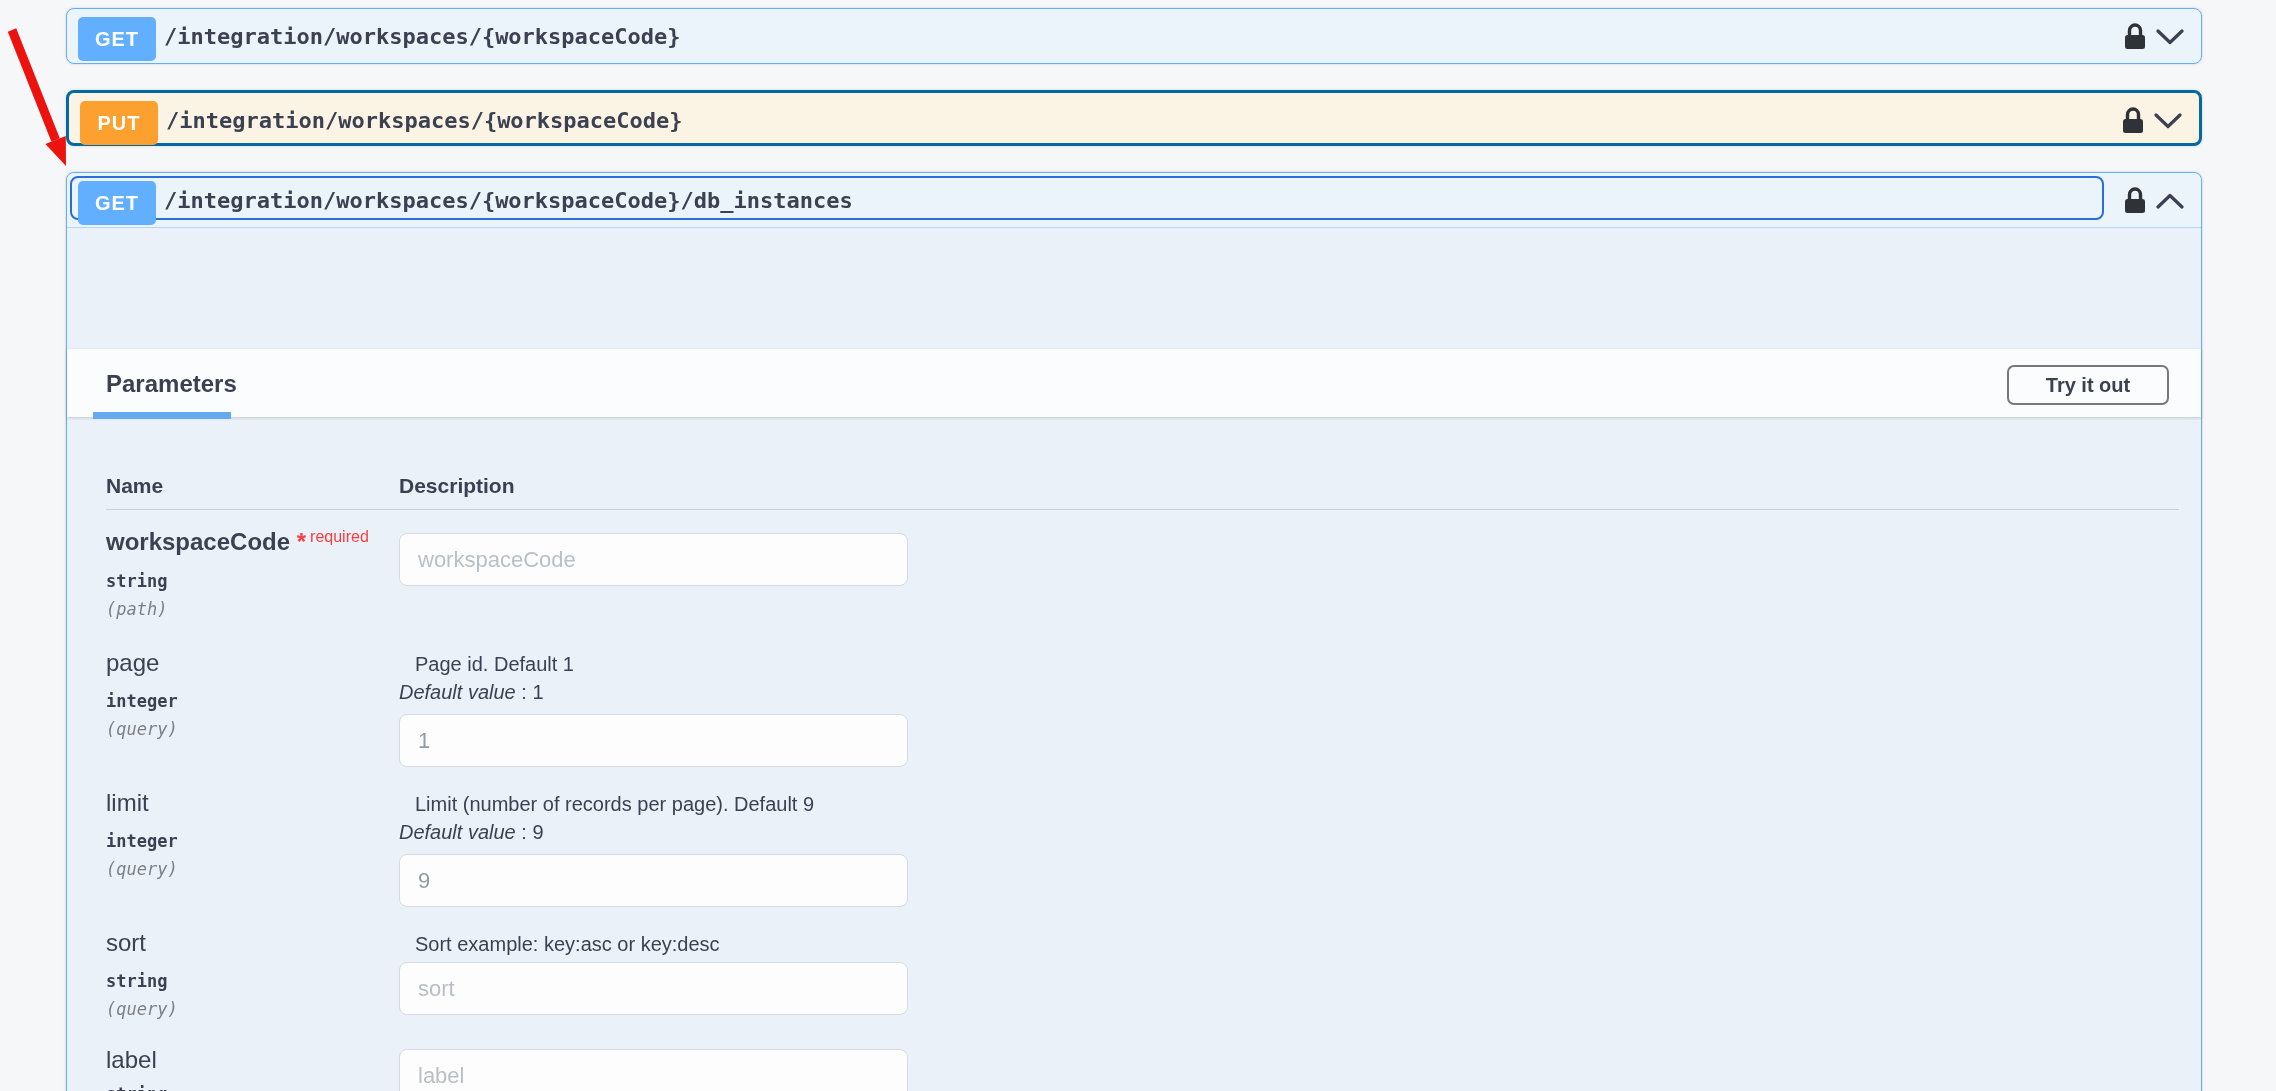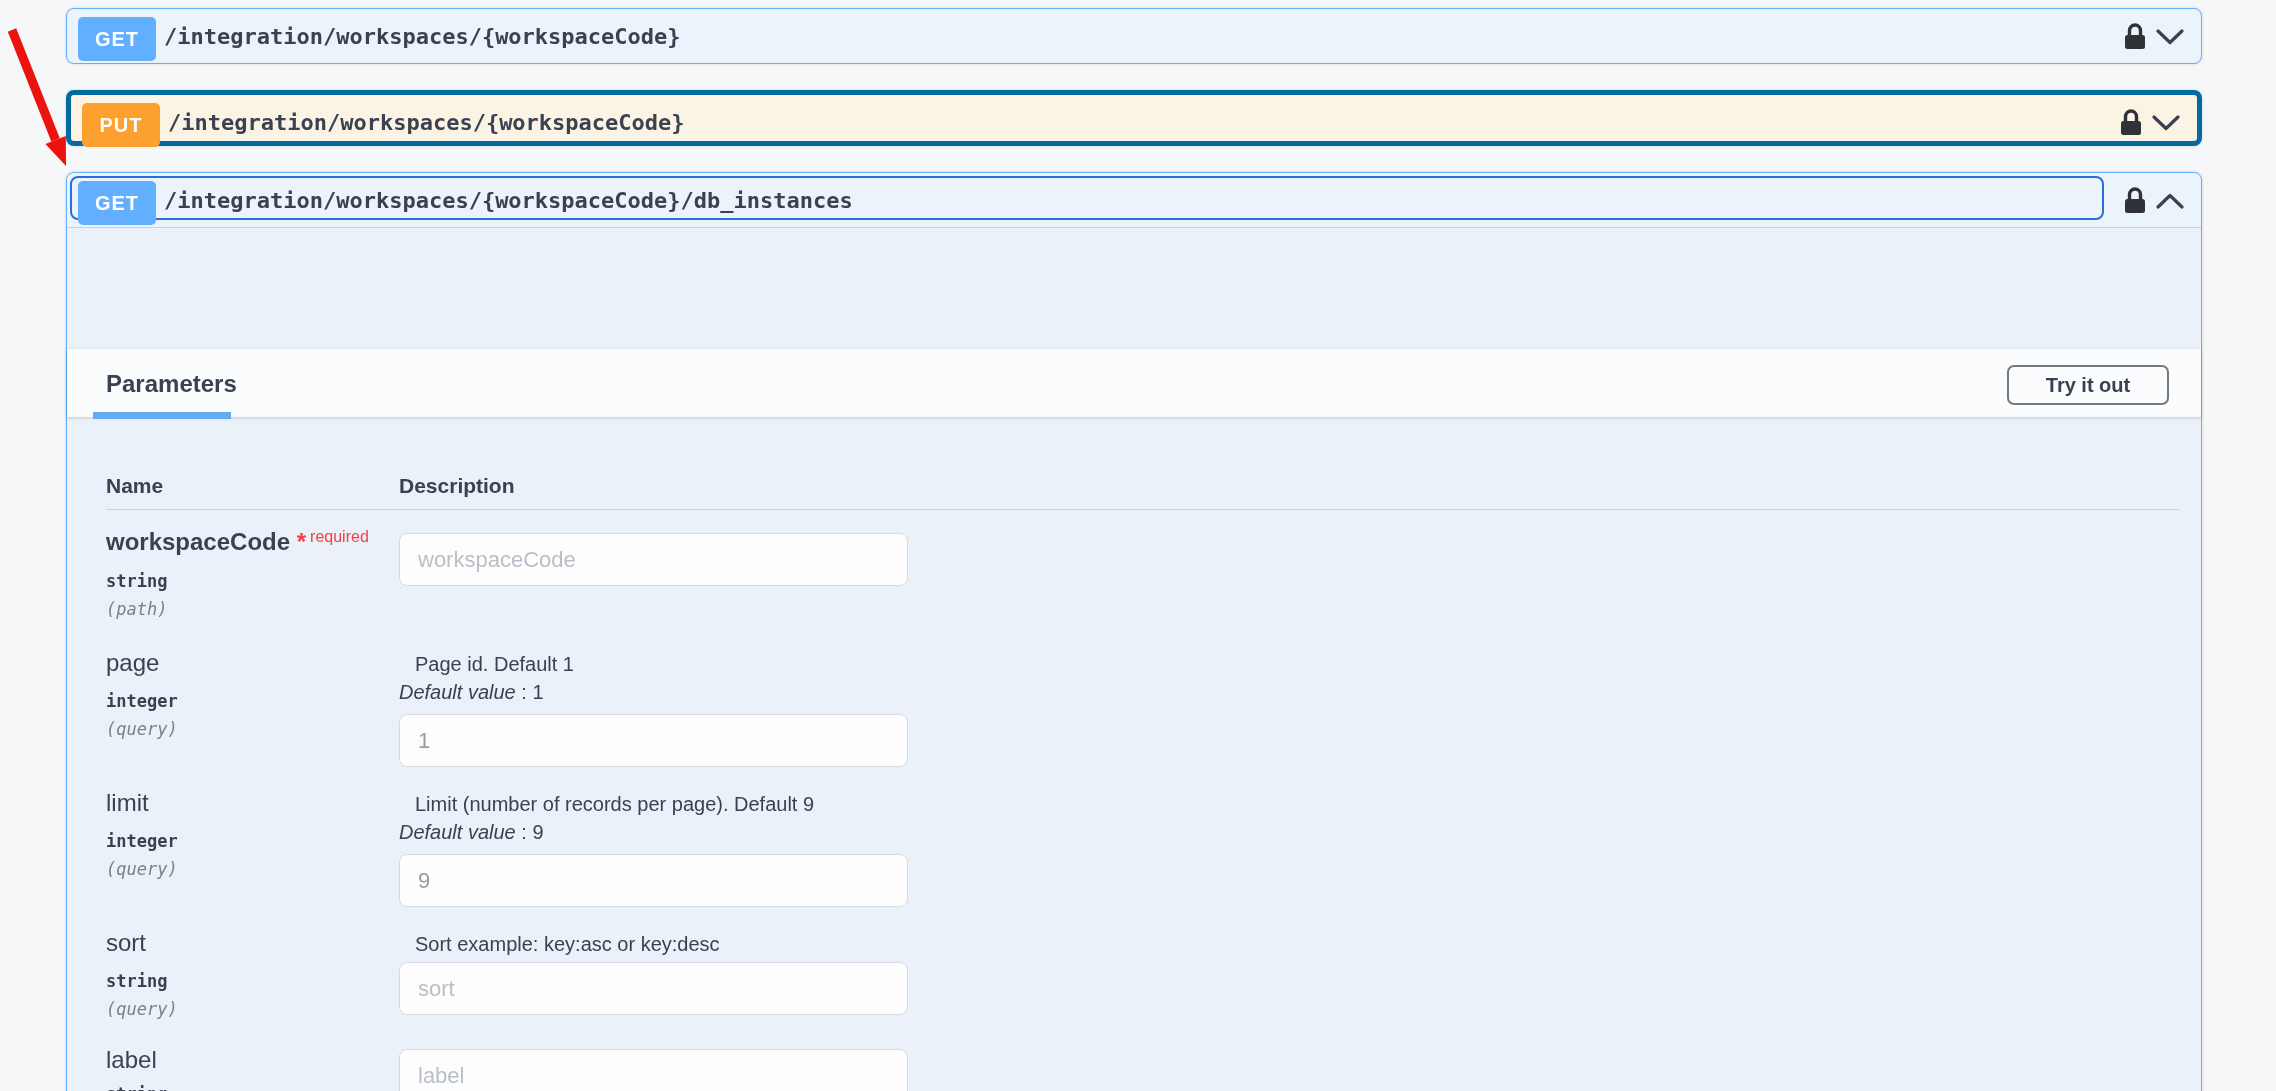--- a/index.html
+++ b/index.html
@@ -2,21 +2,21 @@
 <html><head>
 <meta charset="utf-8">
 <style>
   html,body{margin:0;padding:0;}
   body{font-family:"Liberation Sans",sans-serif;}
   .canvas{position:relative;width:2276px;height:1091px;background:#f6f7f8;overflow:hidden;}
 
   
   .op{position:absolute;left:66px;width:2136px;border-radius:8px;box-sizing:border-box;box-shadow:0 0 3px rgba(0,0,0,.15);}
   .op.get-row{background:#ebf3fb;border:1px solid #61affe;}
-  .op.put-row{background:#fbf3e4;border:5px solid #0369a1;}
+  .op.put-row{background:#fbf3e4;border:3px solid #0369a1;}
   .op.row1{top:8px;height:56px;}
   .op.row2{top:90px;height:56px;}
   .op.expanded{top:172px;height:950px;background:#eaf1f9;border:1px solid #61affe;border-radius:8px 8px 0 0;box-shadow:0 0 3px rgba(0,0,0,.18);}
 
   .summary{position:absolute;left:0;right:0;top:0;height:54px;cursor:pointer;}
   .expanded .summary{background:#ebf3fb;border-bottom:1px solid #b4d6f8;border-radius:8px 8px 0 0;}
   .focus-ring{position:absolute;left:3px;top:3px;height:44px;right:97px;border:2px solid #2a6fd8;border-radius:8px;box-sizing:border-box;pointer-events:none;}
 
   .badge{position:absolute;left:11px;top:8px;width:78px;height:44px;border-radius:5px;color:#fff;
          font-weight:bold;font-size:20px;letter-spacing:1px;display:flex;align-items:center;justify-content:center;}

